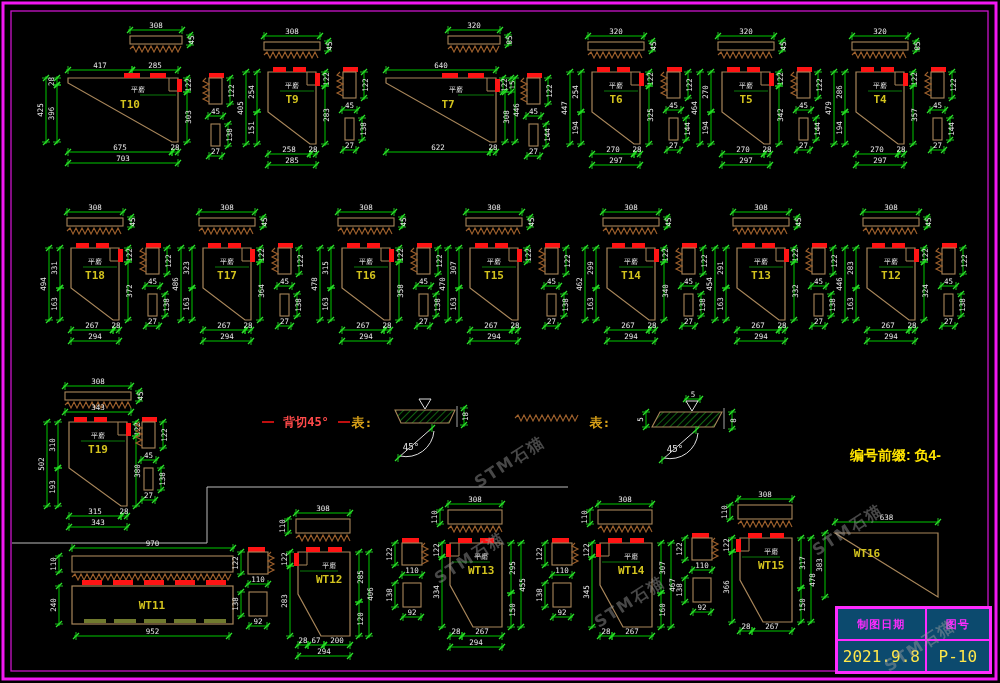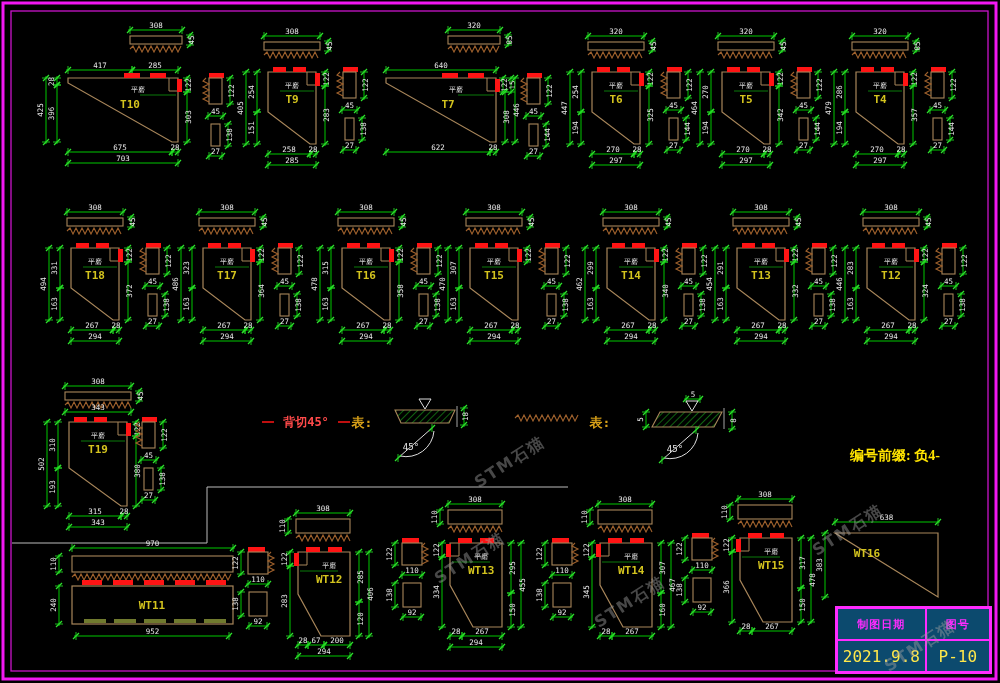--- a/index.html
+++ b/index.html
@@ -1,20 +1,20 @@
 <!DOCTYPE html>
 <html><head>
 <meta charset="utf-8">
 <style>
   html,body{margin:0;padding:0;background:#111;}
   .stage{position:relative;width:1000px;height:683px;background:#000;overflow:hidden;
          font-family:"DejaVu Sans Mono","Liberation Mono",monospace;}
   svg{position:absolute;left:0;top:0;}
   .overlay{position:absolute;pointer-events:none;}
-  .prefix-note{color:#ffe400;font-weight:bold;font-size:14px;font-family:Liberation Serif, serif;}
+  .prefix-note{color:#ffe400;font-weight:bold;font-size:14px;font-family:Liberation Sans, sans-serif;}
   .title-block{position:absolute;left:835px;top:606px;width:153px;height:64px;
                border:2px solid #ff2bff;display:grid;grid-template-columns:58% 42%;grid-template-rows:50% 50%;
                background:#0c4a6e;z-index:5;}
   .tb-cell{border:1px solid #ff2bff;display:flex;align-items:center;justify-content:center;
            font-size:11px;font-family:"DejaVu Sans",sans-serif;overflow:hidden;}
   .tb-head{color:#ff2bff;font-weight:bold;letter-spacing:1px;}
   .tb-val{color:#ffe84a;font-family:"DejaVu Sans Mono",monospace;font-size:16px;}
   .watermark{position:absolute;color:rgba(160,160,160,0.45);font-size:16px;font-weight:bold;
              letter-spacing:2px;transform:rotate(-33deg);white-space:nowrap;z-index:6;
              font-family:"DejaVu Sans",sans-serif;}

